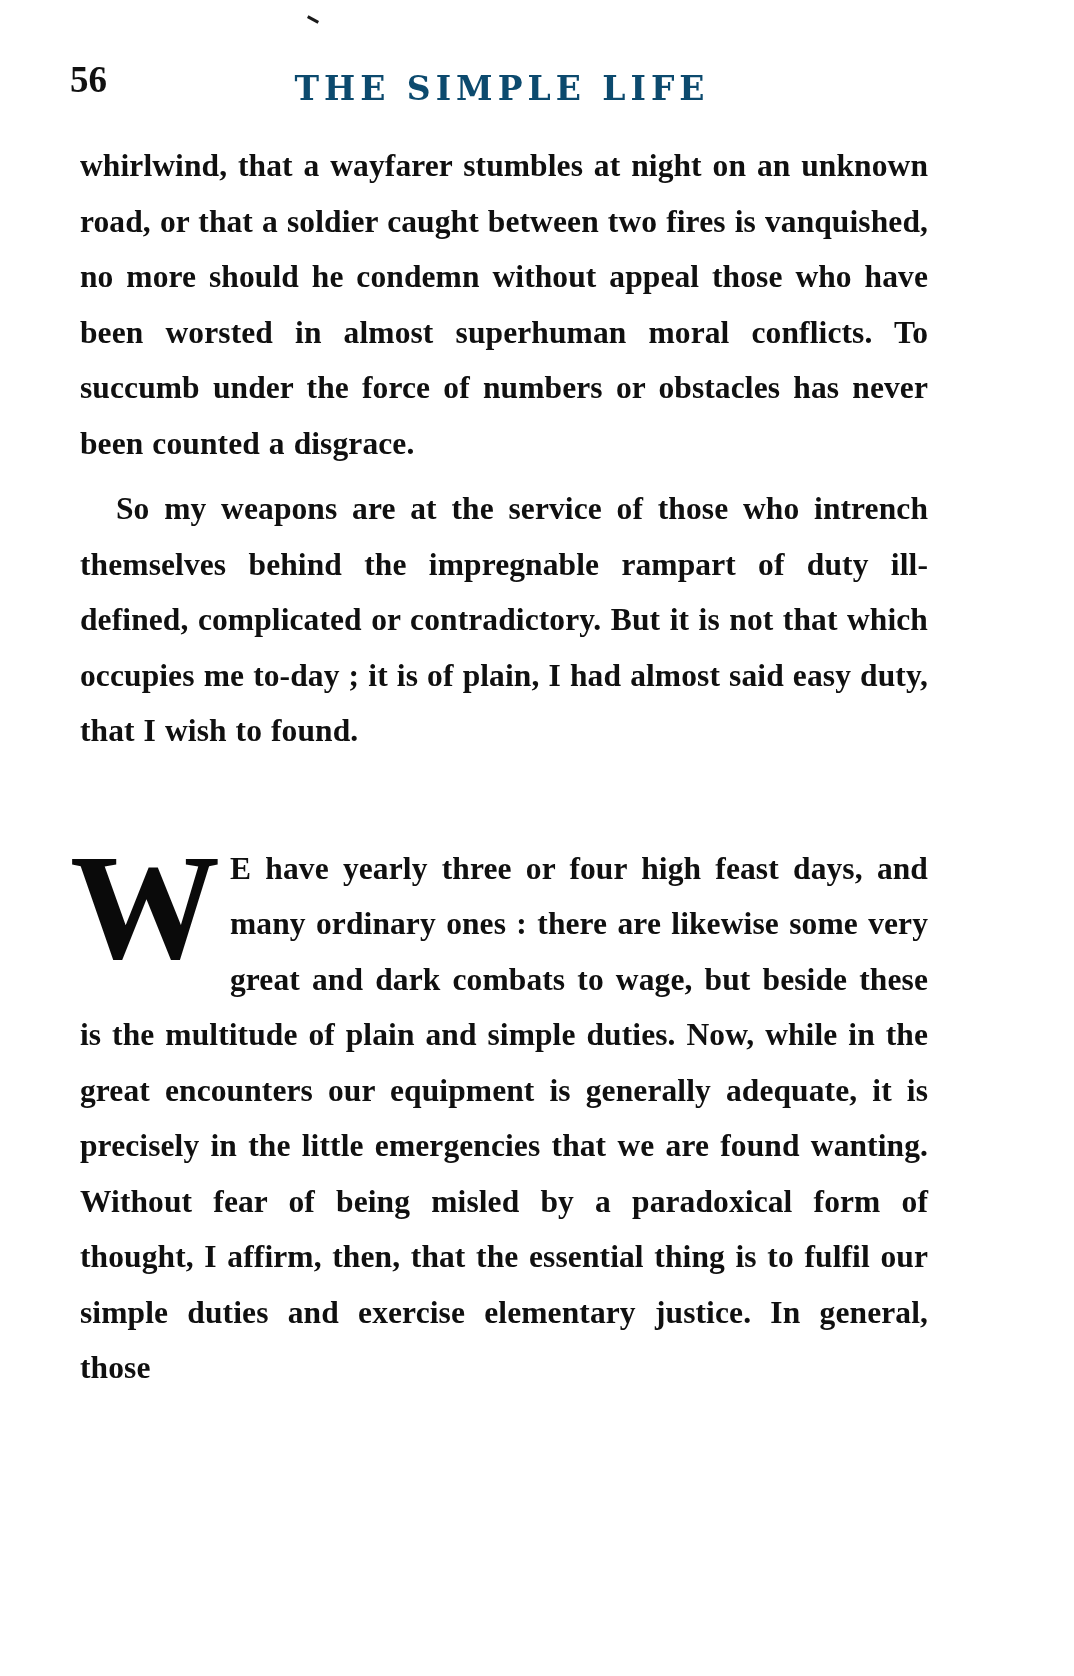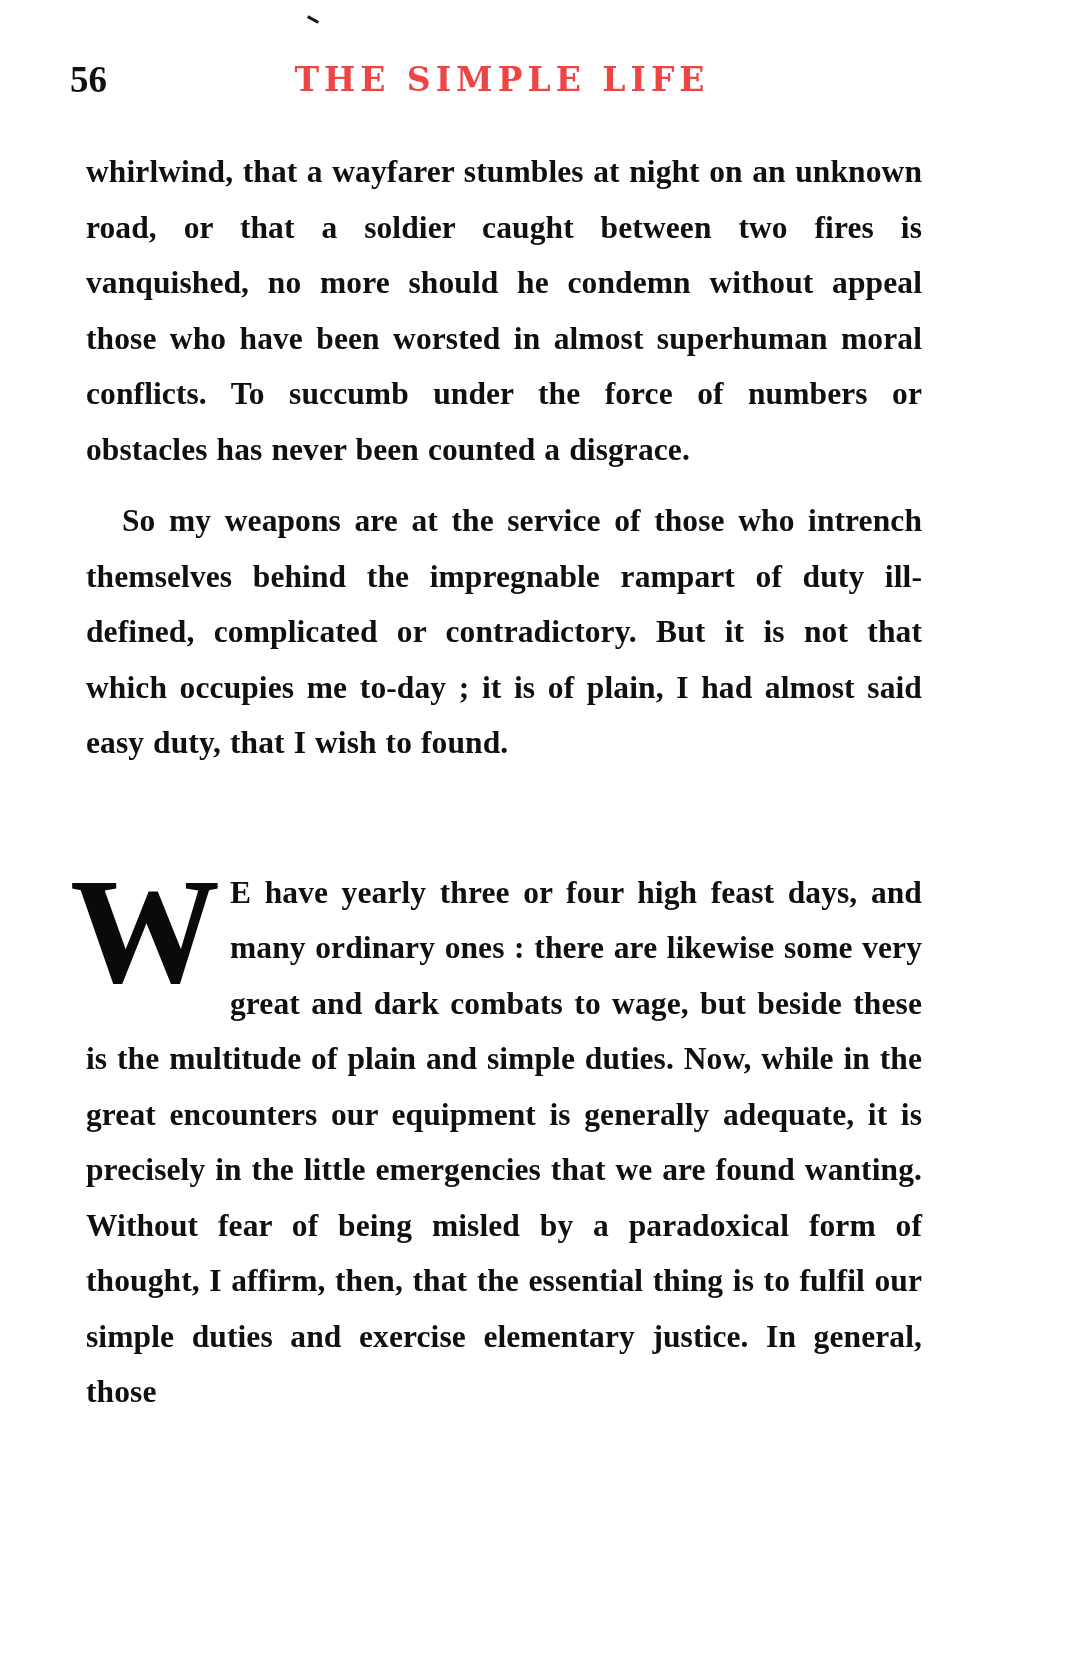--- a/index.html
+++ b/index.html
@@ -43,37 +43,37 @@
     top: 0;
     font-family: "Liberation Serif", serif;
     font-weight: bold;
     font-size: 37px;
     letter-spacing: 0px;
     color: #111;
   }
   .running-head {
     position: absolute;
     left: 0;
-    top: 2px;
+    top: 11px;
     width: 864px;
     text-align: center;
     font-family: "DejaVu Serif", serif;
     font-weight: bold;
     font-size: 33px;
     letter-spacing: 5px;
-    color: #ef4444;
+    color: #0c4a6e;
   }
   .body-col {
     position: absolute;
     top: 128px;
     left: 70px;
     width: 868px;
   }
   p.para {
-    margin: 16px;
+    margin: 10px;
     text-align: justify;
     text-align-last: left;
     font-size: 31.5px;
     line-height: 55.5px;
     letter-spacing: 0.1px;
     color: #101010;
     font-weight: 600;
     word-spacing: 1px;
   }
   p.para.indent {

